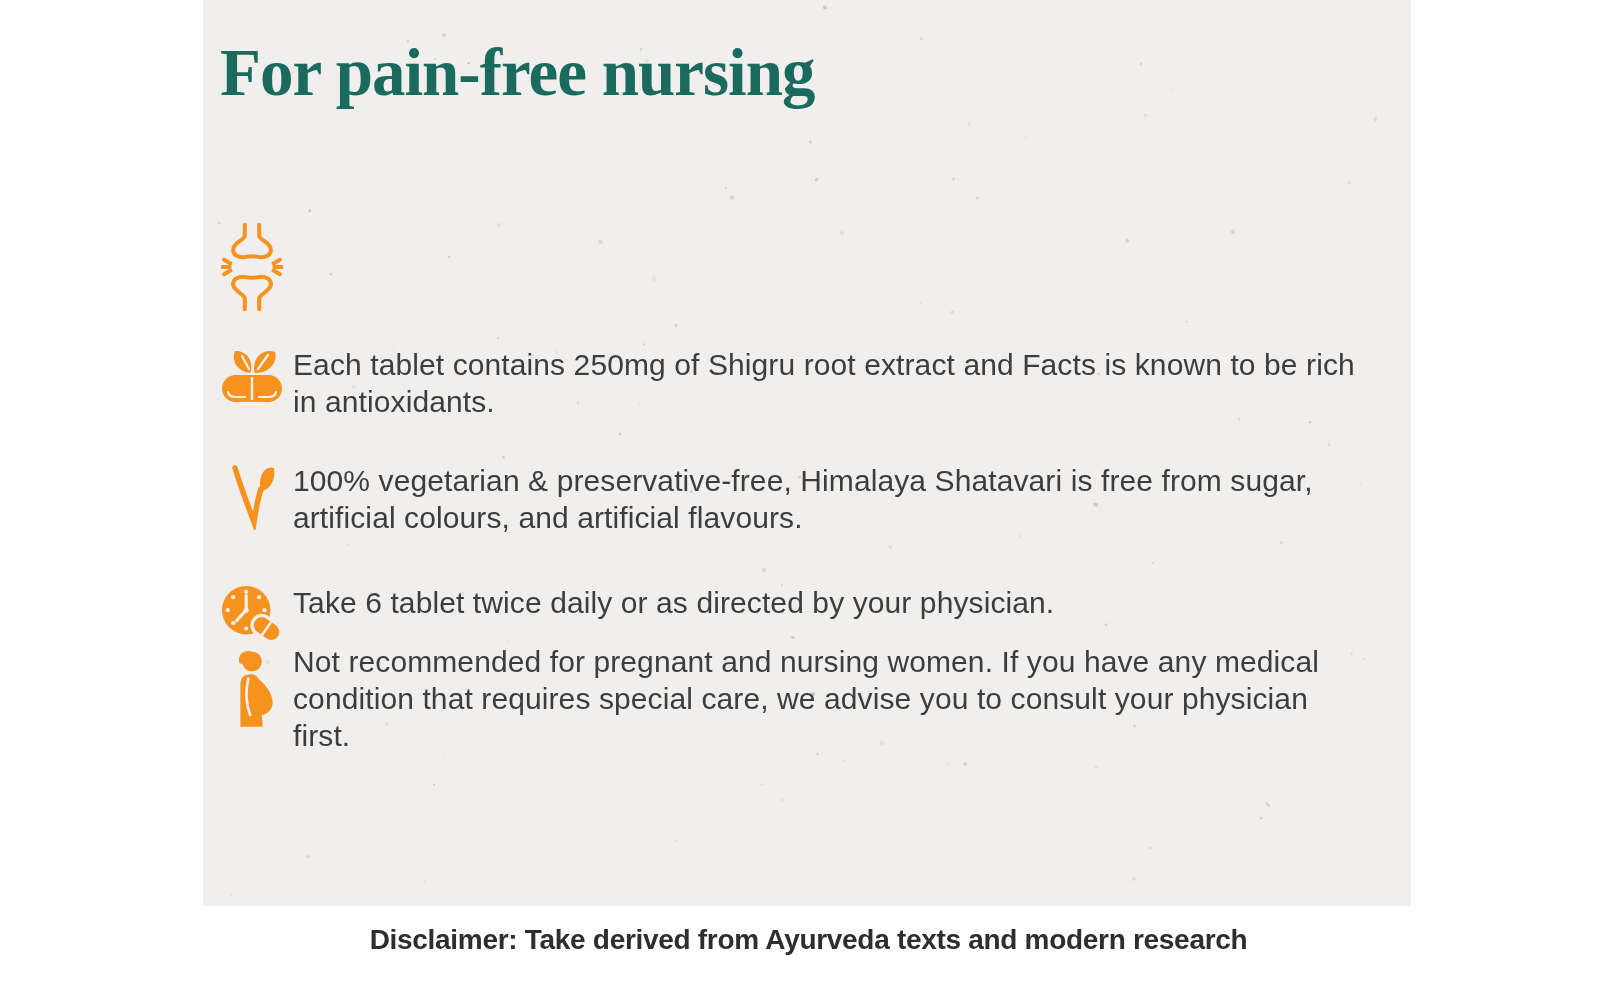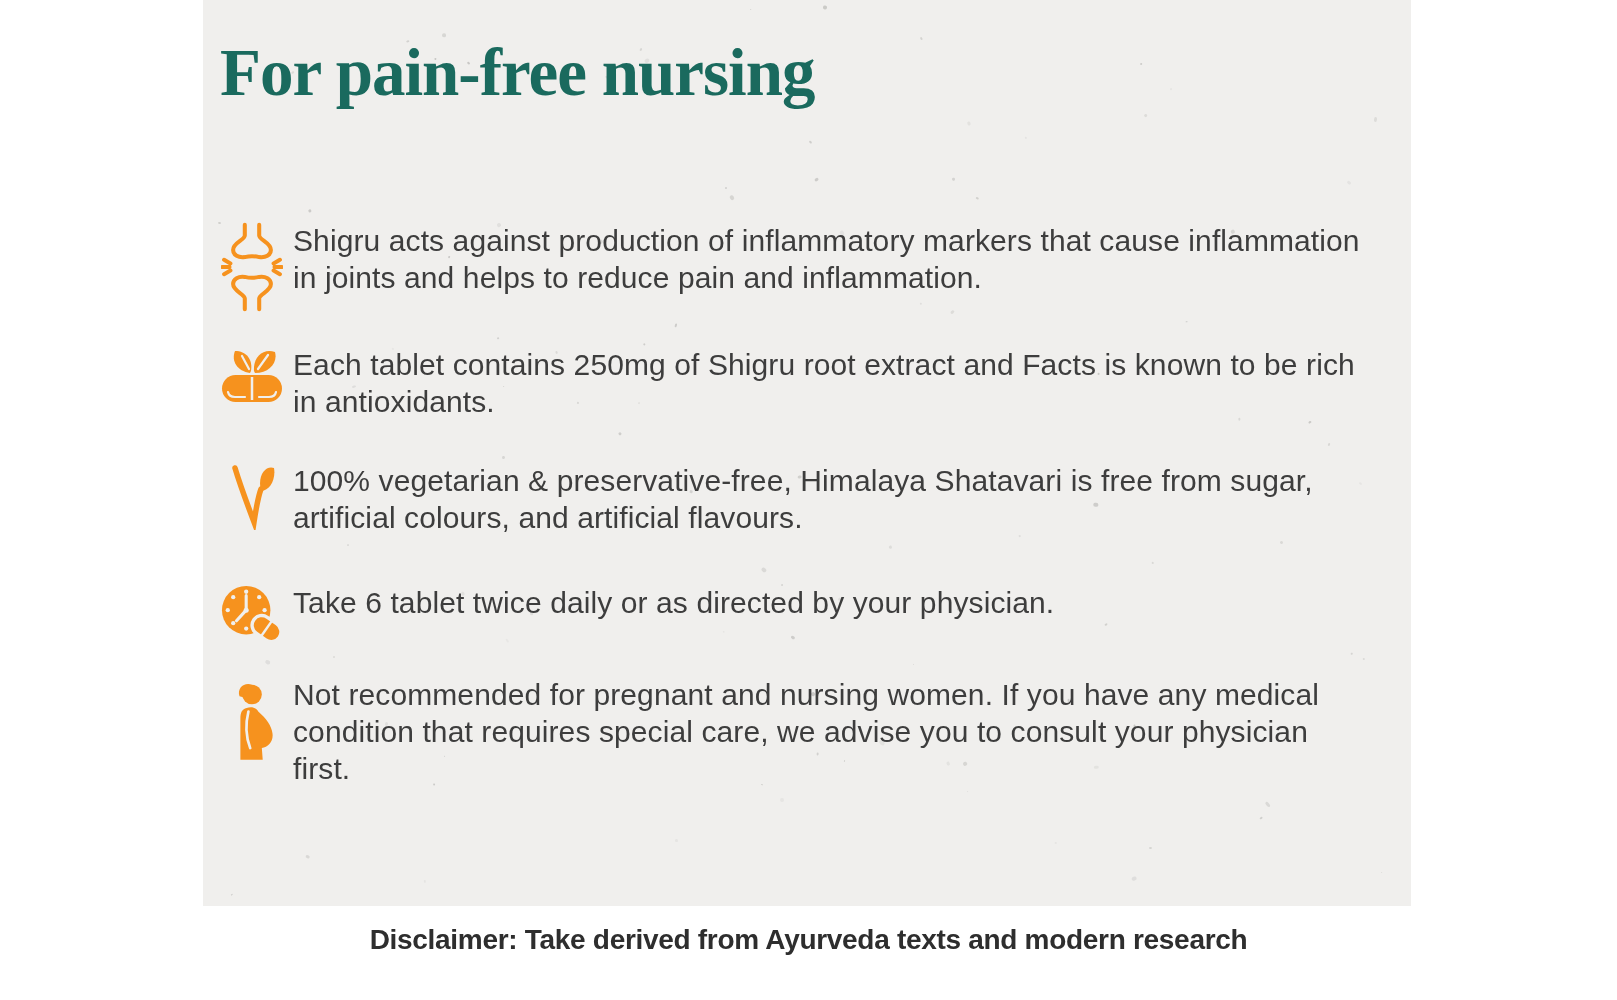--- a/index.html
+++ b/index.html
@@ -27,21 +27,21 @@
 
   .bullet { position:absolute; left:14px; display:flex; align-items:flex-start; }
   .icon-box { flex:0 0 70px; display:flex; justify-content:center; }
   .bullet-text { margin-left:6px; width:1078px; font-size:30px; line-height:37px;
                  color:#3d3d3d; letter-spacing:0.1px; }
 
   .b1 { top:222px; }
   .b2 { top:346px; }
   .b3 { top:462px; }
   .b4 { top:584px; }
-  .b5 { top:676px; }
+  .b5 { top:643px; }
 
   .disclaimer { position:absolute; left:0; top:924px; width:1617px; text-align:center;
                 font-size:28px; font-weight:700; color:#2e2e2e; letter-spacing:-0.3px; }
 </style>
 </head>
 <body>
 
 <div class="page">
 
   <div class="card">
@@ -164,21 +164,20 @@
 
     <div class="bullet b1">
       <div class="icon-box">
         <svg width="62" height="90" viewBox="0 0 68 100" fill="none" stroke="#F6921E" stroke-width="4.5" stroke-linecap="round" stroke-linejoin="round">
           <path d="M26 3 V15 C26 20 13 23 13 31 C13 37 19 40 26 39 Q34 37 42 39 C49 40 55 37 55 31 C55 23 42 20 42 15 V3"></path>
           <path d="M26 97 V85 C26 80 13 77 13 69 C13 63 19 60 26 61 Q34 63 42 61 C49 60 55 63 55 69 C55 77 42 80 42 85 V97"></path>
           <path d="M3 42 L10 46 M1 50 L9 50 M3 58 L10 54"></path>
           <path d="M65 42 L58 46 M67 50 L59 50 M65 58 L58 54"></path>
         </svg>
       </div>
-      <div class="bullet-text">Shigru acts against production of inflammatory markers that cause inflammation in joints and helps to reduce pain and inflammation.</div>
     </div>
 
     <div class="bullet b2">
       <div class="icon-box">
         <svg width="64" height="58" viewBox="0 0 64 58">
           <path d="M30 27 C17 25 11 15 15 5 C26 5 33 13 31 25 Z" fill="#F6921E"></path>
           <path d="M34 25 C33 11 43 2 55 6 C58 17 49 27 35 27 Z" fill="#F6921E"></path>
           <path d="M22 10 L29 23 M48 9 L38 23" stroke="#f0efed" stroke-width="2.2" stroke-linecap="round" fill="none"></path>
           <rect x="2" y="29" width="60" height="27" rx="13.5" fill="#F6921E"></rect>
           <path d="M32 31 V54" stroke="#f0efed" stroke-width="2.5"></path>

